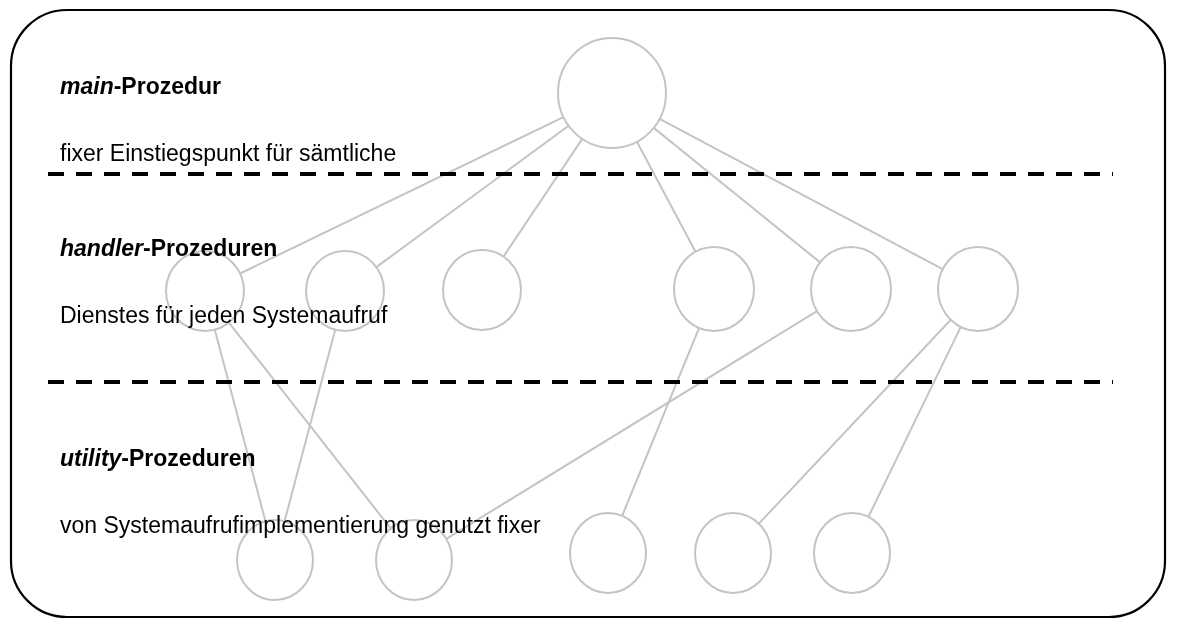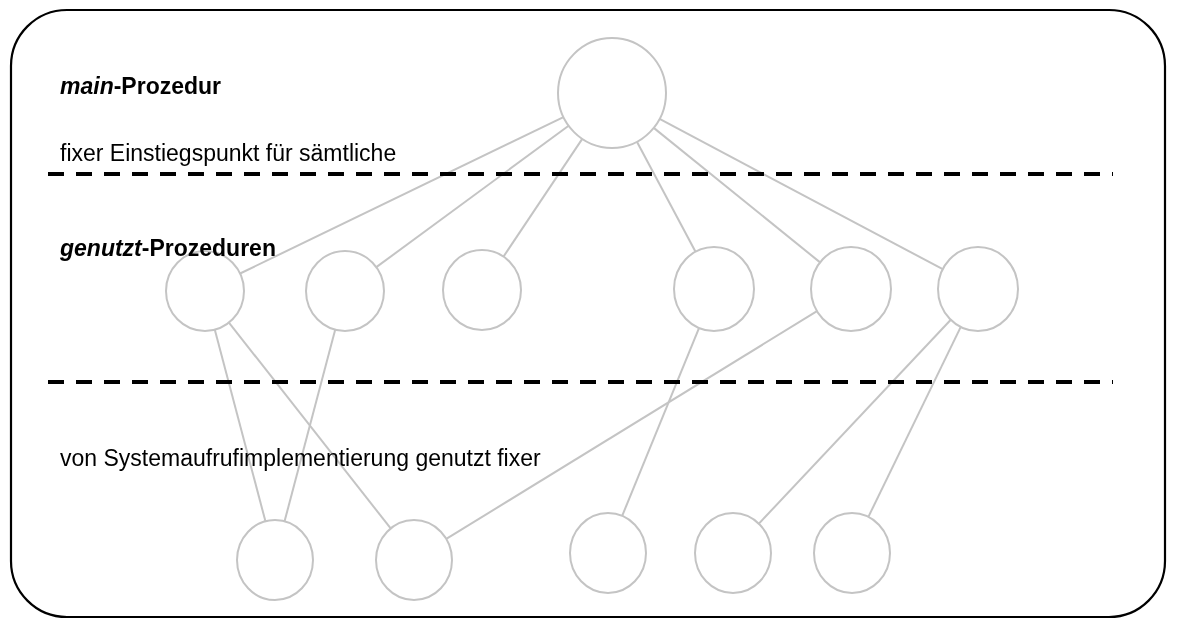--- a/index.html
+++ b/index.html
@@ -100,22 +100,24 @@
   </svg>
 
   <div class="text-layer">
 
     <div class="block" id="block-main">
       <span class="hdr"><span class="ital">main</span><span>-Prozedur</span></span>
       <span class="body-line">fixer Einstiegspunkt für sämtliche</span>
     </div>
 
     <div class="block" id="block-handler">
-      <span class="hdr"><span class="ital">genutzt</span><span>-Prozeduren</span></span>
+      <span class="hdr"><span class="ital">handler</span><span>-Prozeduren</span></span>
+      <span class="body-line">Dienstes für jeden Systemaufruf</span>
     </div>
 
     <div class="block" id="block-utility">
+      <span class="hdr"><span class="ital">utility</span><span>-Prozeduren</span></span>
       <span class="body-line">von Systemaufrufimplementierung genutzt fixer</span>
       
     </div>
 
   </div>
 </div>
 
 </body></html>

